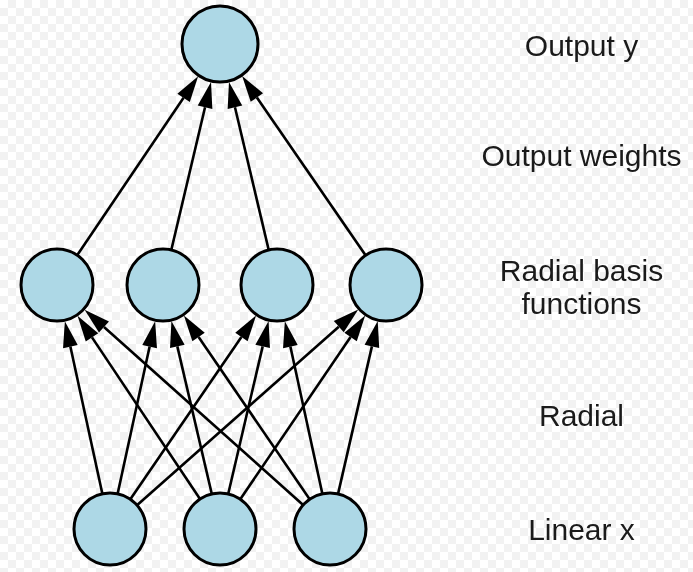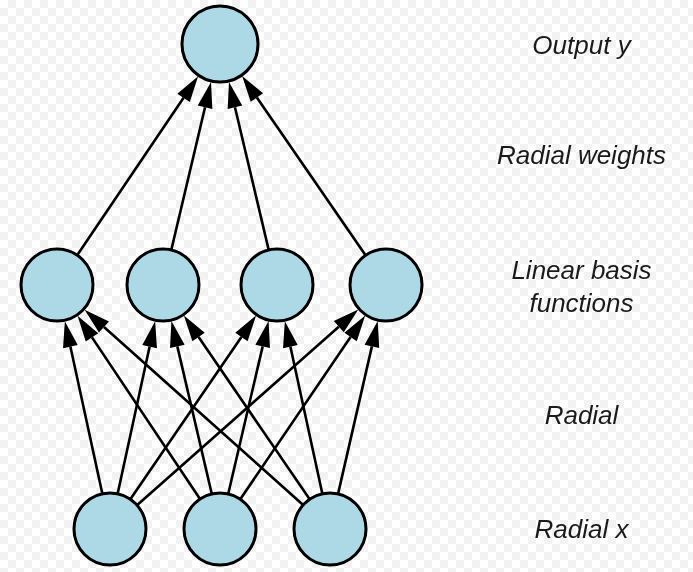--- a/index.html
+++ b/index.html
@@ -27,28 +27,27 @@
     left: 0;
     top: 0;
     width: 693px;
     height: 572px;
   }
   .layer-label {
     position: absolute;
     text-align: center;
     color: #1a1a1a;
     font-family: "Liberation Sans", sans-serif;
-    font-size: 26px;
+    font-size: 30px;
     line-height: 33px;
     font-weight: 400;
     white-space: pre-line;
     transform: translateY(-50%);
     left: 470px;
     width: 223px;
-    font-style: italic;
   }
 </style>
 </head>
 <body>
 
 <div id="canvas">
 
   <svg id="diagram-svg" viewBox="0 0 693 572" xmlns="http://www.w3.org/2000/svg">
     <g id="edge-layer">
         <g>
@@ -123,22 +122,22 @@
         <circle cx="277" cy="285" r="36" fill="#add8e6" stroke="#000000" stroke-width="3"></circle>
         <circle cx="386" cy="285" r="36" fill="#add8e6" stroke="#000000" stroke-width="3"></circle>
         <circle cx="110" cy="529" r="36" fill="#add8e6" stroke="#000000" stroke-width="3"></circle>
         <circle cx="220" cy="529" r="36" fill="#add8e6" stroke="#000000" stroke-width="3"></circle>
         <circle cx="330" cy="529" r="36" fill="#add8e6" stroke="#000000" stroke-width="3"></circle>
       </g>
   </svg>
 
   <div class="layer-label" style="top:45px;">Output y</div>
 
-  <div class="layer-label" style="top:155px;">Radial weights</div>
+  <div class="layer-label" style="top:155px;">Output weights</div>
 
-  <div class="layer-label" style="top:287px;">Linear basis
+  <div class="layer-label" style="top:287px;">Radial basis
 functions</div>
 
   <div class="layer-label" style="top:415px;">Radial</div>
 
-  <div class="layer-label" style="top:529px;">Radial x</div>
+  <div class="layer-label" style="top:529px;">Linear x</div>
 
 </div>
 
 </body></html>

